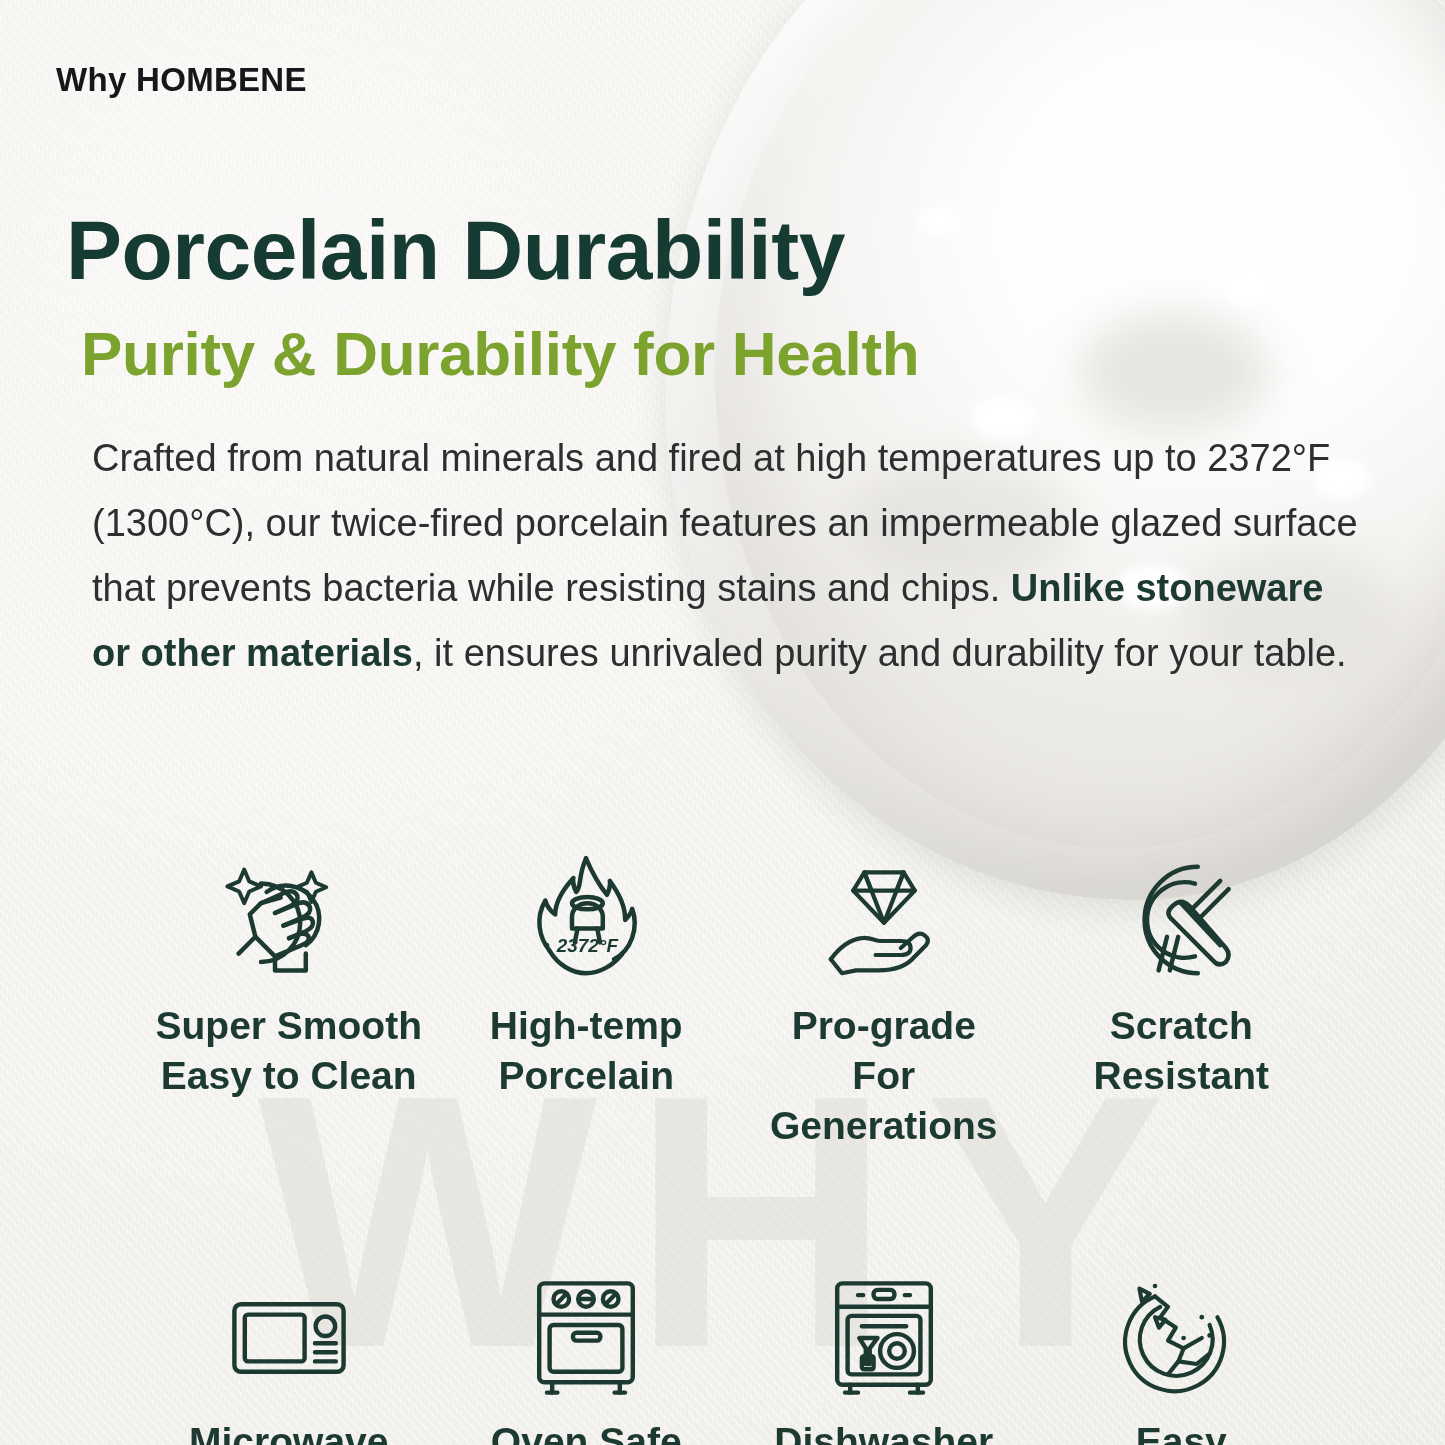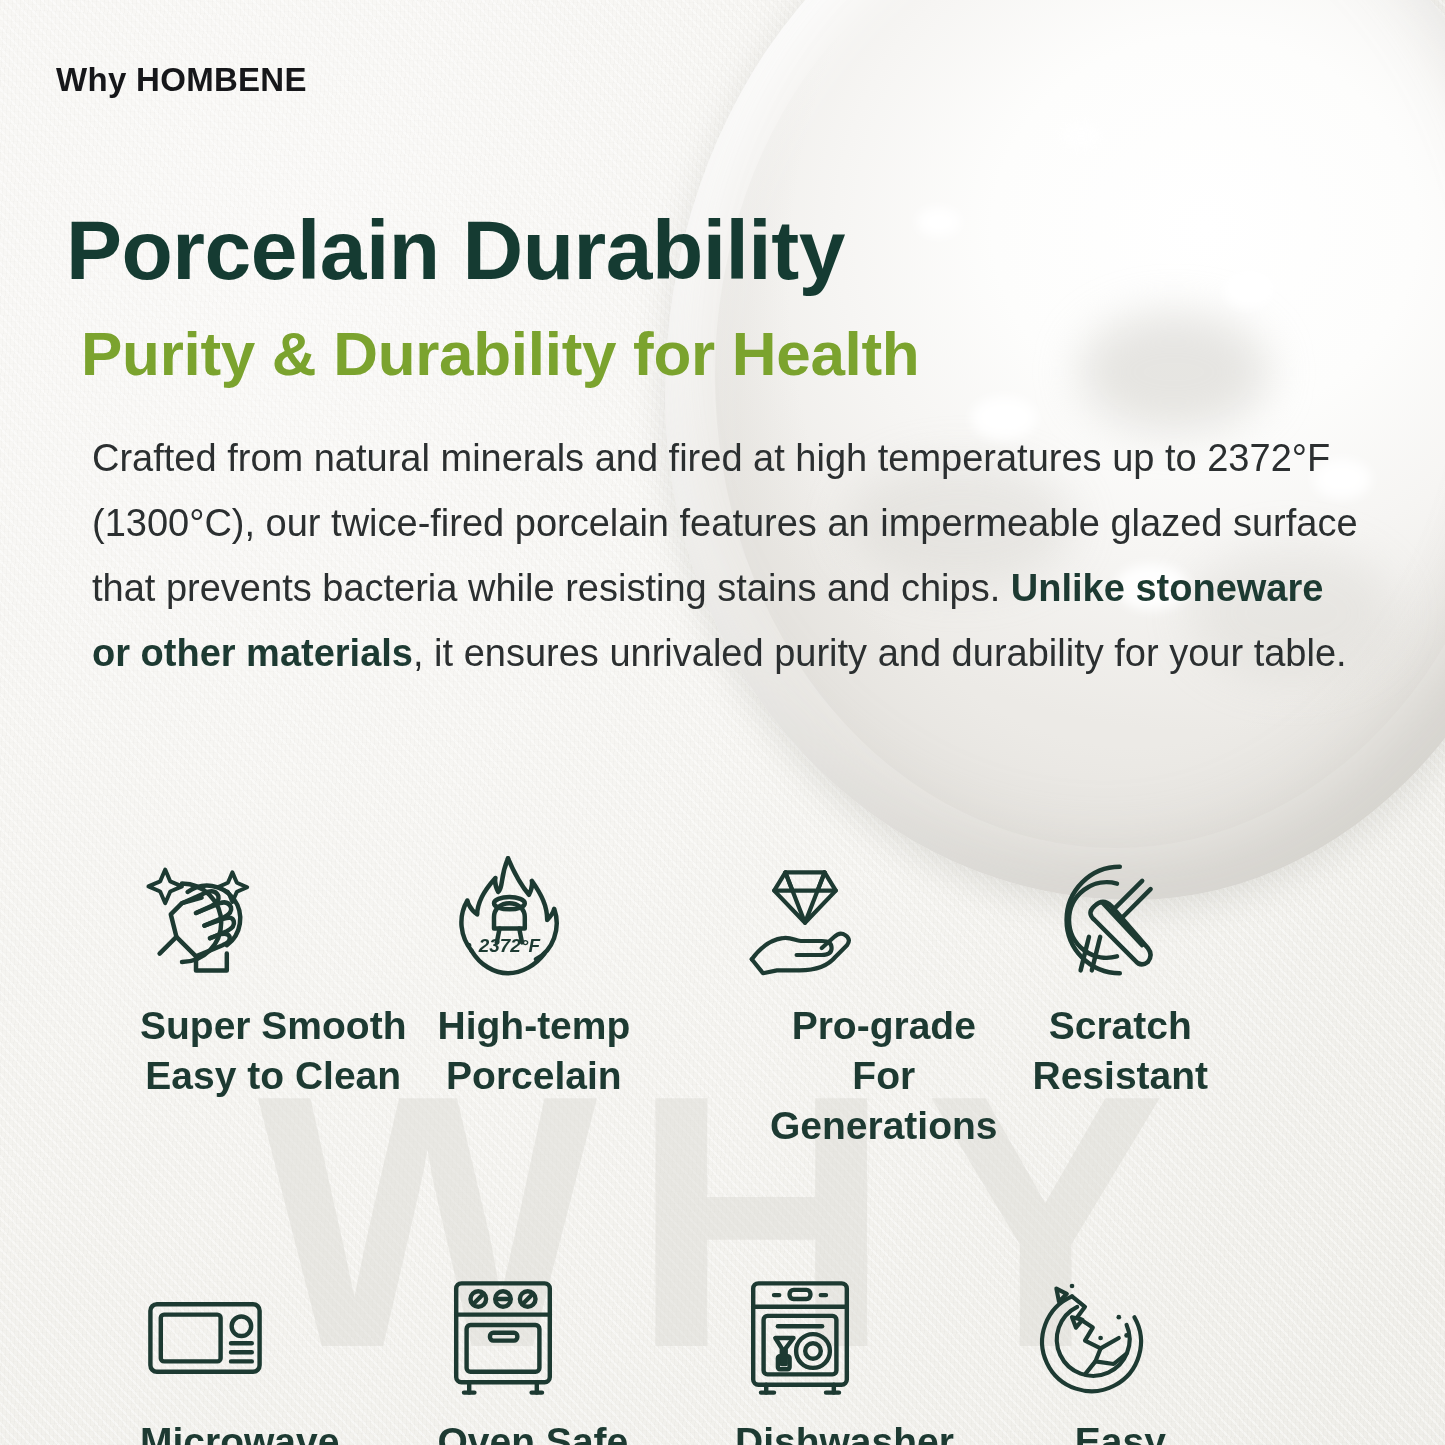--- a/index.html
+++ b/index.html
@@ -73,21 +73,21 @@
   #body-copy{
     position:absolute;left:92px;top:388px;width:1270px;
     font-size:38px;line-height:1.71;color:#2b2f30;font-weight:400;
   }
   #body-copy .em{font-weight:700;color:#1d3a32;}
   
   #features{
     position:absolute;left:140px;top:845px;width:1190px;
   }
   .feat-row{display:flex;}
-  .feat{flex:1 1 0;display:flex;flex-direction:column;align-items:flex-start;}
+  .feat{flex:1 1 0;display:flex;flex-direction:column;align-items:center;}
   .feat-icon{height:150px;display:flex;align-items:center;justify-content:center;}
   .feat-icon svg{display:block;}
   .feat-label{
     margin-top:6px;text-align:center;
     font-size:39px;line-height:1.28;color:#1d3a32;font-weight:700;
     white-space:pre-line;
   }
   #row2{margin-top:112px;}
   #row2 .feat-icon{height:150px;}
   #row2 .feat-label{margin-top:4px;}

